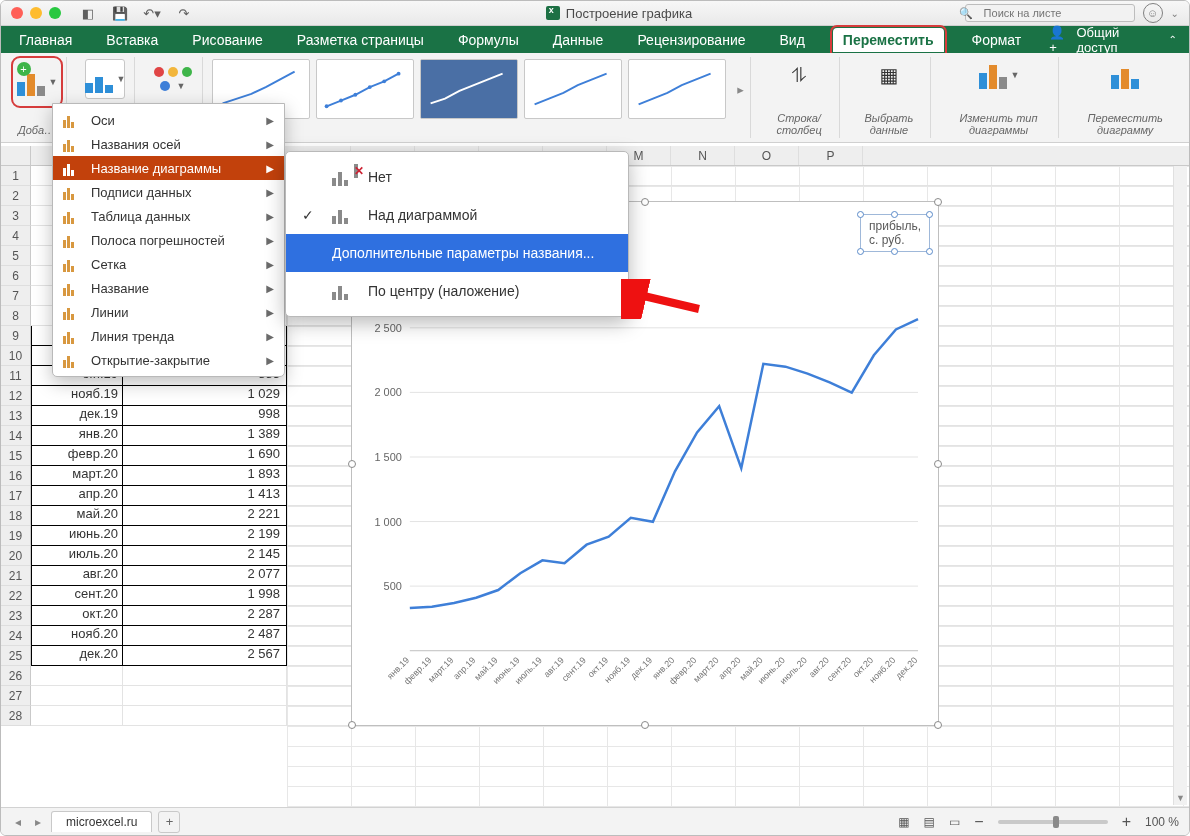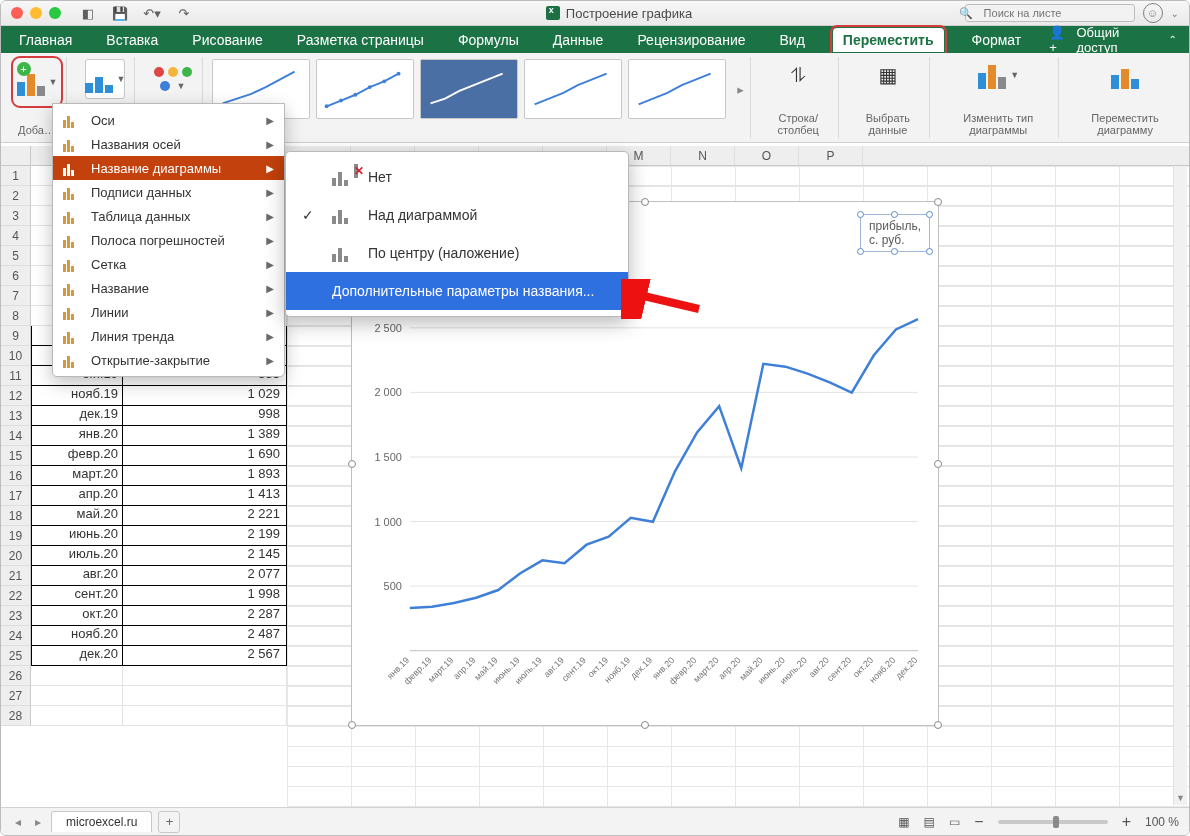--- a/index.html
+++ b/index.html
@@ -31,21 +31,21 @@
 .tabs .tab { padding:3px 6px; cursor:pointer; white-space:nowrap; }
 .tabs .tab.active { background:#fff; color:#1a7245; border-radius:4px 4px 0 0; padding:4px 10px; font-weight:bold; outline:2px solid #d63c3c; outline-offset:1px;}
 .tabs .right { margin-left:auto; display:flex; align-items:center; gap:14px; font-size:13px;}
 .tabs .share { display:flex; align-items:center; gap:6px; }
 .tabs .caret-up { font-size:10px; }
 
 
 .ribbon { height:90px; background:#f3f3f3; border-bottom:1px solid #d0d0d0; display:flex; align-items:stretch; padding:4px 6px; gap:8px; position:relative;}
 .ribbon-group { display:flex; flex-direction:column; align-items:center; justify-content:space-between; padding:2px 6px; min-width:60px; }
 .ribbon-group.sep { border-right:1px solid #d9d9d9; }
-.ribbon-label { font-size:11px; color:#666; text-align:center; line-height:12px; margin-top:2px;}
+.ribbon-label { font-size:11px; color:#666; text-align:center; line-height:12px; margin-top:2px;font-style:italic;}
 .big-btn { width:46px; height:46px; display:flex; align-items:center; justify-content:center; border-radius:4px; position:relative; cursor:pointer;}
 .big-btn.highlighted { outline:2px solid #d63c3c; outline-offset:1px; border-radius:6px;}
 .bar-icon span{display:inline-block;width:8px;margin:0 1px;background:#2e8fd8;}
 .bar-icon{display:flex;align-items:flex-end;height:28px;}
 .plus-badge{position:absolute;top:3px;left:3px;width:14px;height:14px;background:#3eb549;border-radius:50%;color:#fff;font-size:11px;display:flex;align-items:center;justify-content:center;}
 .small-drop{font-size:9px;color:#666;margin-left:3px;}
 .quick-layout{display:flex;align-items:center;justify-content:center;width:40px;height:40px;border:1px solid #c7c7c7;border-radius:3px;background:#fff;cursor:pointer;}
 .color-dots{width:40px;height:40px;display:flex;flex-wrap:wrap;align-content:center;justify-content:center;gap:4px;cursor:pointer;}
 .color-dots span{width:10px;height:10px;border-radius:50%;}
 .style-gallery{display:flex;gap:6px;align-items:center;}
@@ -628,31 +628,31 @@
       </div>
       <div class="mitem2">
         <span class="chk">✓</span>
         <span class="micon2">
           <span style="height:8px"></span>
           <span style="height:14px"></span>
           <span style="height:6px"></span>
         </span>
         <span>Над диаграммой</span>
       </div>
+      <div class="mitem2 last">
+        <span>Дополнительные параметры названия...</span>
+      </div>
       <div class="mitem2">
         <span class="chk"></span>
         <span class="micon2">
           <span style="height:8px"></span>
           <span style="height:14px"></span>
           <span style="height:6px"></span>
         </span>
         <span>По центру (наложение)</span>
-      </div>
-      <div class="mitem2 last">
-        <span>Дополнительные параметры названия...</span>
       </div>
     </div>
 
   <svg class="red-arrow" width="80" height="40">
     <defs>
         <marker id="ah" markerWidth="12" markerHeight="12" refX="2" refY="5" orient="auto">
           <path d="M0,0 L0,10 L12,5 z" fill="#e11"></path>
         </marker>
       </defs>
     <line x1="78" y1="30" x2="10" y2="14" stroke="#e11" stroke-width="8" marker-end="url(#ah)"></line>

